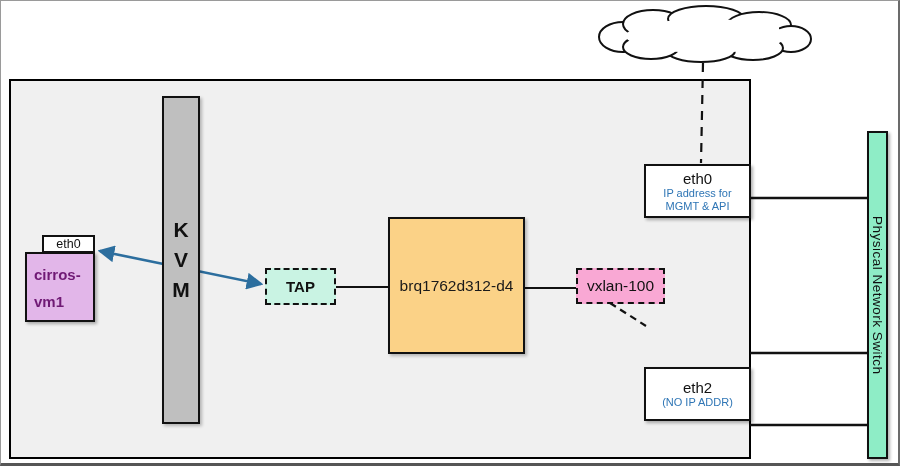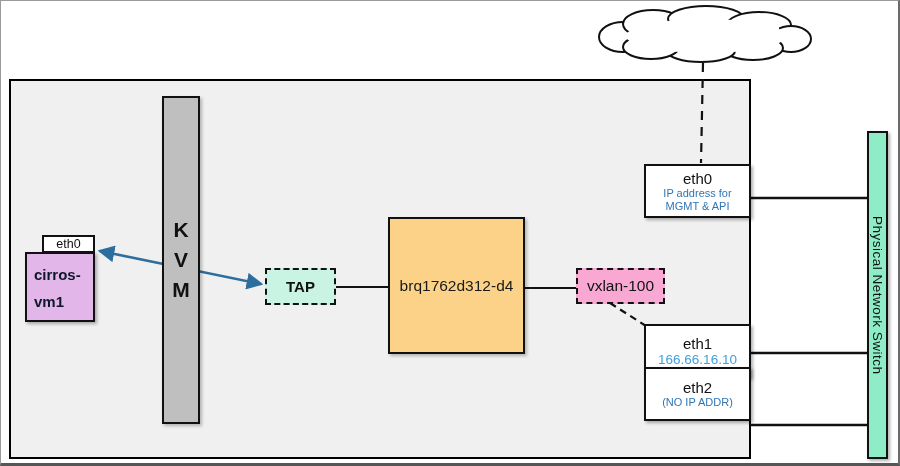--- a/index.html
+++ b/index.html
@@ -26,21 +26,21 @@
     display:flex; flex-direction:column; align-items:center; justify-content:center;
     box-shadow:2px 2px 3px rgba(0,0,0,0.25);
   }
   .kvm-bar span { font-size:21px; font-weight:bold; line-height:30px; color:#111; }
 
   .vm-box {
     left:24px; top:251px; width:70px; height:70px;
     background:var(--vm-fill,#e2b6e9); border:2px solid #111;
     padding:7px 0 0 7px; box-shadow:2px 2px 3px rgba(0,0,0,0.3);
   }
-  .vm-box div { font-size:15px; font-weight:bold; line-height:27px; color:#0f172a; }
+  .vm-box div { font-size:15px; font-weight:bold; line-height:27px; color:#701a75; }
 
   .vm-nic-box {
     left:41px; top:234px; width:53px; height:18px;
     background:#fff; border:2px solid #111; z-index:4;
     display:flex; align-items:center; justify-content:center;
     font-size:12.5px; color:#111;
   }
 
   .tap-iface-label {
     left:246px; top:231px; width:130px;
@@ -161,24 +161,20 @@
   </div>
 
   <div class="abs node vxlan-box">vxlan-100</div>
 
   <div class="abs node nic-box nic-eth0">
     <div class="nic-name">eth0</div>
     <div class="nic-detail">IP address for</div>
     <div class="nic-detail">MGMT &amp; API</div>
   </div>
 
-  <div class="abs node nic-box nic-eth1">
-    <div class="nic-name">eth1</div>
-    <div class="nic-ip">166.66.16.10</div>
-  </div>
 
   <div class="abs node nic-box nic-eth2">
     <div class="nic-name">eth2</div>
     <div class="nic-detail">(NO IP ADDR)</div>
   </div>
 
   <div class="abs node switch-bar">
     <span>Physical Network Switch</span>
   </div>
 

